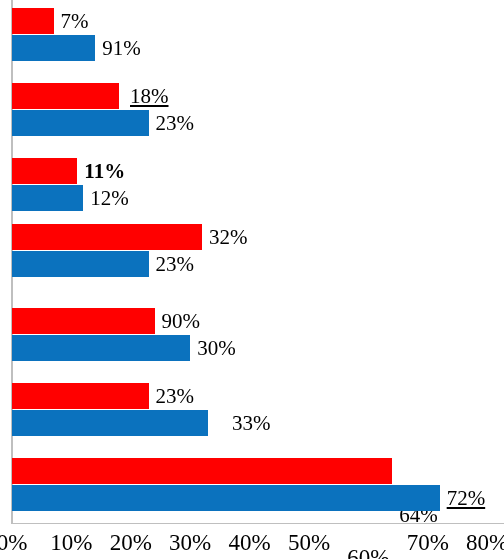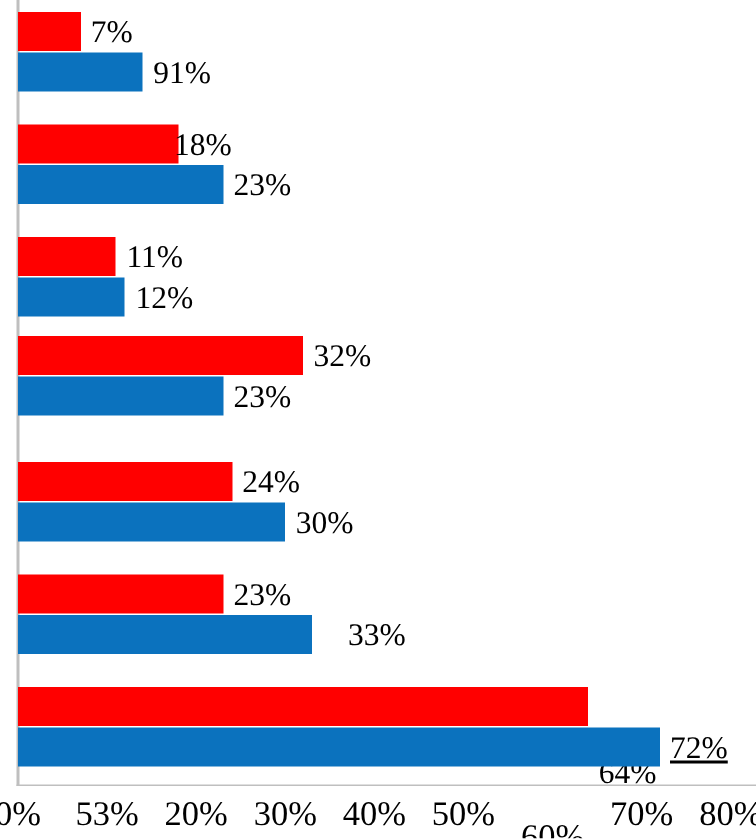--- a/index.html
+++ b/index.html
@@ -96,39 +96,39 @@
     <div id="y-axis-line"></div>
     <div id="bars-container">
         <div class="bar-group" style="top: 8px; height: 53px;">
           <div class="bar red" style="width: 41.58px; background: rgb(255, 0, 0);"></div>
           <div class="bar-label red-label" style="left: 60.58px;">7%</div>
           <div class="bar blue" style="width: 83.16px; background: rgb(11, 114, 190);"></div>
           <div class="bar-label blue-label" style="left: 102.16px;">91%</div>
         </div>
         <div class="bar-group" style="top: 83px; height: 53px;">
           <div class="bar red" style="width: 106.92px; background: rgb(255, 0, 0);"></div>
-          <div class="bar-label red-label" style="left: 116px;">18%</div>
+          <div class="bar-label red-label" style="left: 130px; text-decoration: underline;">18%</div>
           <div class="bar blue" style="width: 136.62px; background: rgb(11, 114, 190);"></div>
           <div class="bar-label blue-label" style="left: 155.62px;">23%</div>
         </div>
         <div class="bar-group" style="top: 158px; height: 53px;">
           <div class="bar red" style="width: 65.34px; background: rgb(255, 0, 0);"></div>
-          <div class="bar-label red-label" style="left: 84.34px;">11%</div>
+          <div class="bar-label red-label" style="left: 84.34px; font-weight: bold;">11%</div>
           <div class="bar blue" style="width: 71.28px; background: rgb(11, 114, 190);"></div>
           <div class="bar-label blue-label" style="left: 90.28px;">12%</div>
         </div>
         <div class="bar-group" style="top: 224px; height: 53px;">
           <div class="bar red" style="width: 190.08px; background: rgb(255, 0, 0);"></div>
           <div class="bar-label red-label" style="left: 209.08px;">32%</div>
           <div class="bar blue" style="width: 136.62px; background: rgb(11, 114, 190);"></div>
           <div class="bar-label blue-label" style="left: 155.62px;">23%</div>
         </div>
         <div class="bar-group" style="top: 308px; height: 53px;">
           <div class="bar red" style="width: 142.56px; background: rgb(255, 0, 0);"></div>
-          <div class="bar-label red-label" style="left: 161.56px;">24%</div>
+          <div class="bar-label red-label" style="left: 161.56px;">90%</div>
           <div class="bar blue" style="width: 178.2px; background: rgb(11, 114, 190);"></div>
           <div class="bar-label blue-label" style="left: 197.2px;">30%</div>
         </div>
         <div class="bar-group" style="top: 383px; height: 53px;">
           <div class="bar red" style="width: 136.62px; background: rgb(255, 0, 0);"></div>
           <div class="bar-label red-label" style="left: 155.62px;">23%</div>
           <div class="bar blue" style="width: 196.02px; background: rgb(11, 114, 190);"></div>
           <div class="bar-label blue-label" style="left: 232px;">33%</div>
         </div>
         <div class="bar-group" style="top: 458px; height: 53px;">
@@ -136,21 +136,21 @@
           <div class="bar-label red-label" style="left: 399.16px; margin-top: 44px;">64%</div>
           <div class="bar blue" style="width: 427.68px; background: rgb(11, 114, 190);"></div>
           <div class="bar-label blue-label" style="left: 446.68px; text-decoration: underline;">72%</div>
         </div>
       </div>
     <div id="x-axis-line"></div>
   </div>
 
   <div id="x-axis-labels">
       <div class="x-tick-label" style="left: 12px;">0%</div>
-      <div class="x-tick-label" style="left: 71.4px;">53%</div>
+      <div class="x-tick-label" style="left: 71.4px;">10%</div>
       <div class="x-tick-label" style="left: 130.8px;">20%</div>
       <div class="x-tick-label" style="left: 190.2px;">30%</div>
       <div class="x-tick-label" style="left: 249.6px;">40%</div>
       <div class="x-tick-label" style="left: 309px;">50%</div>
       <div class="x-tick-label" style="left: 368.4px; margin-top: 15px;">60%</div>
       <div class="x-tick-label" style="left: 427.8px;">70%</div>
       <div class="x-tick-label" style="left: 487.2px;">80%</div>
     </div>
 
 </div>

